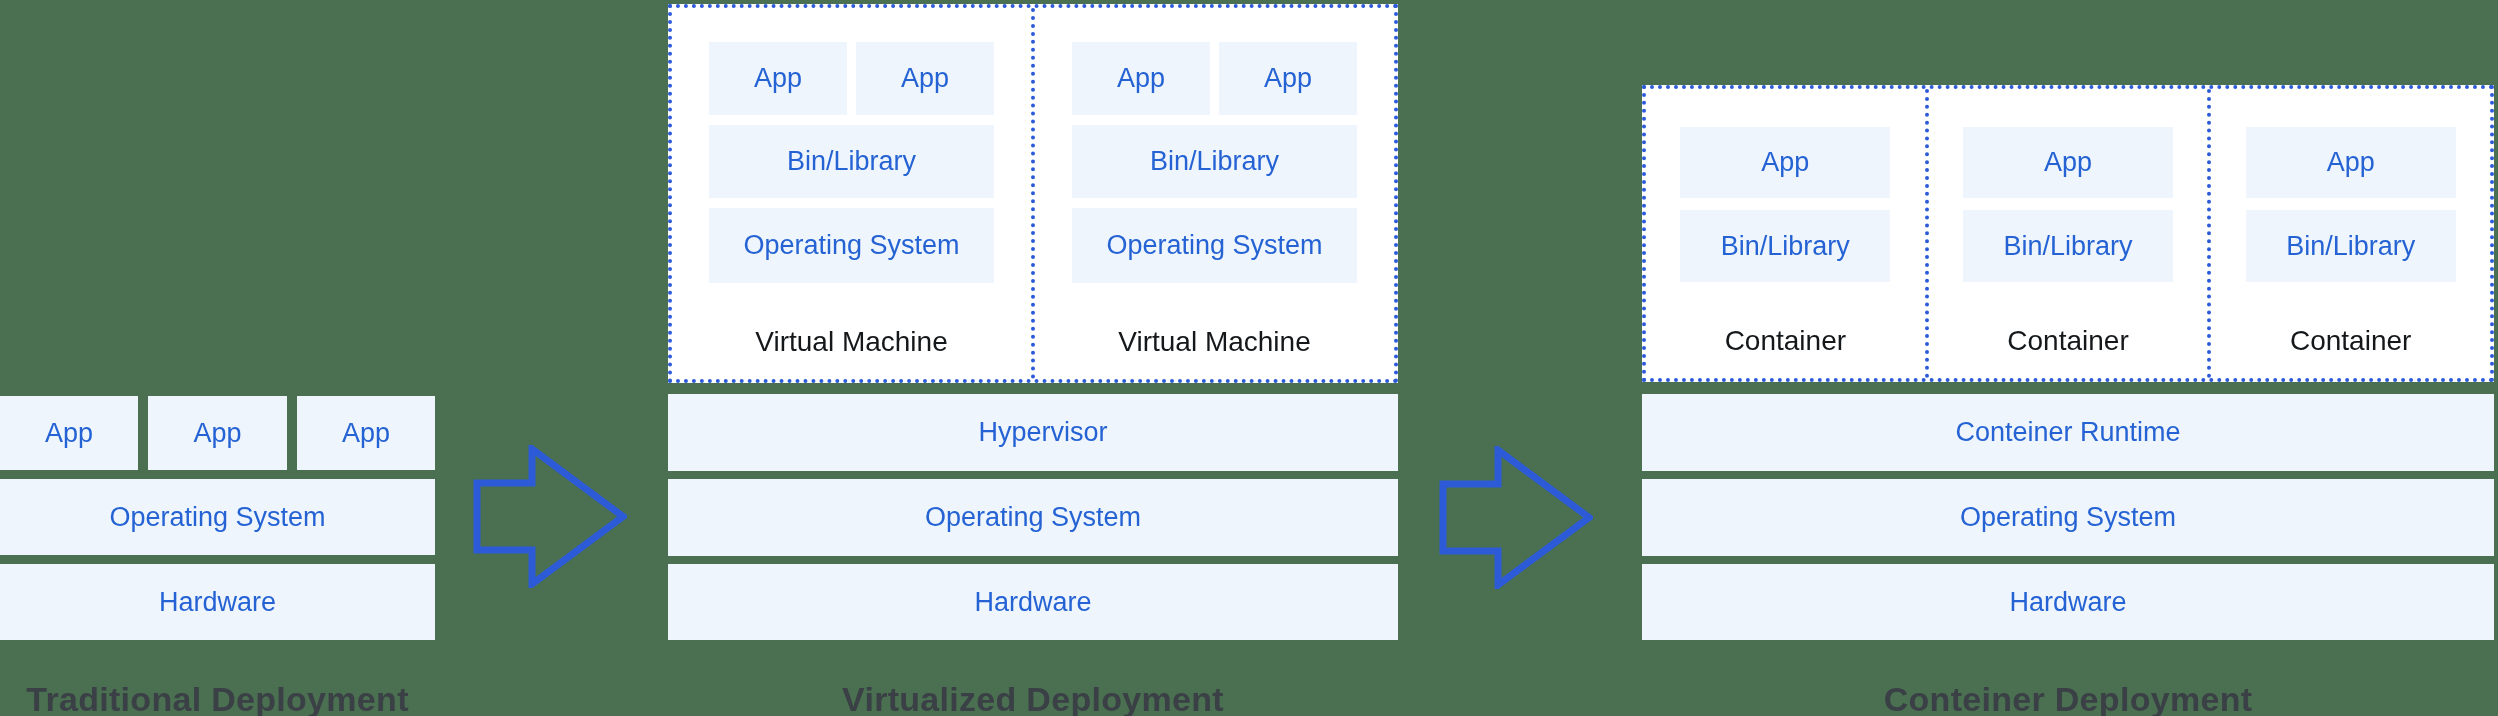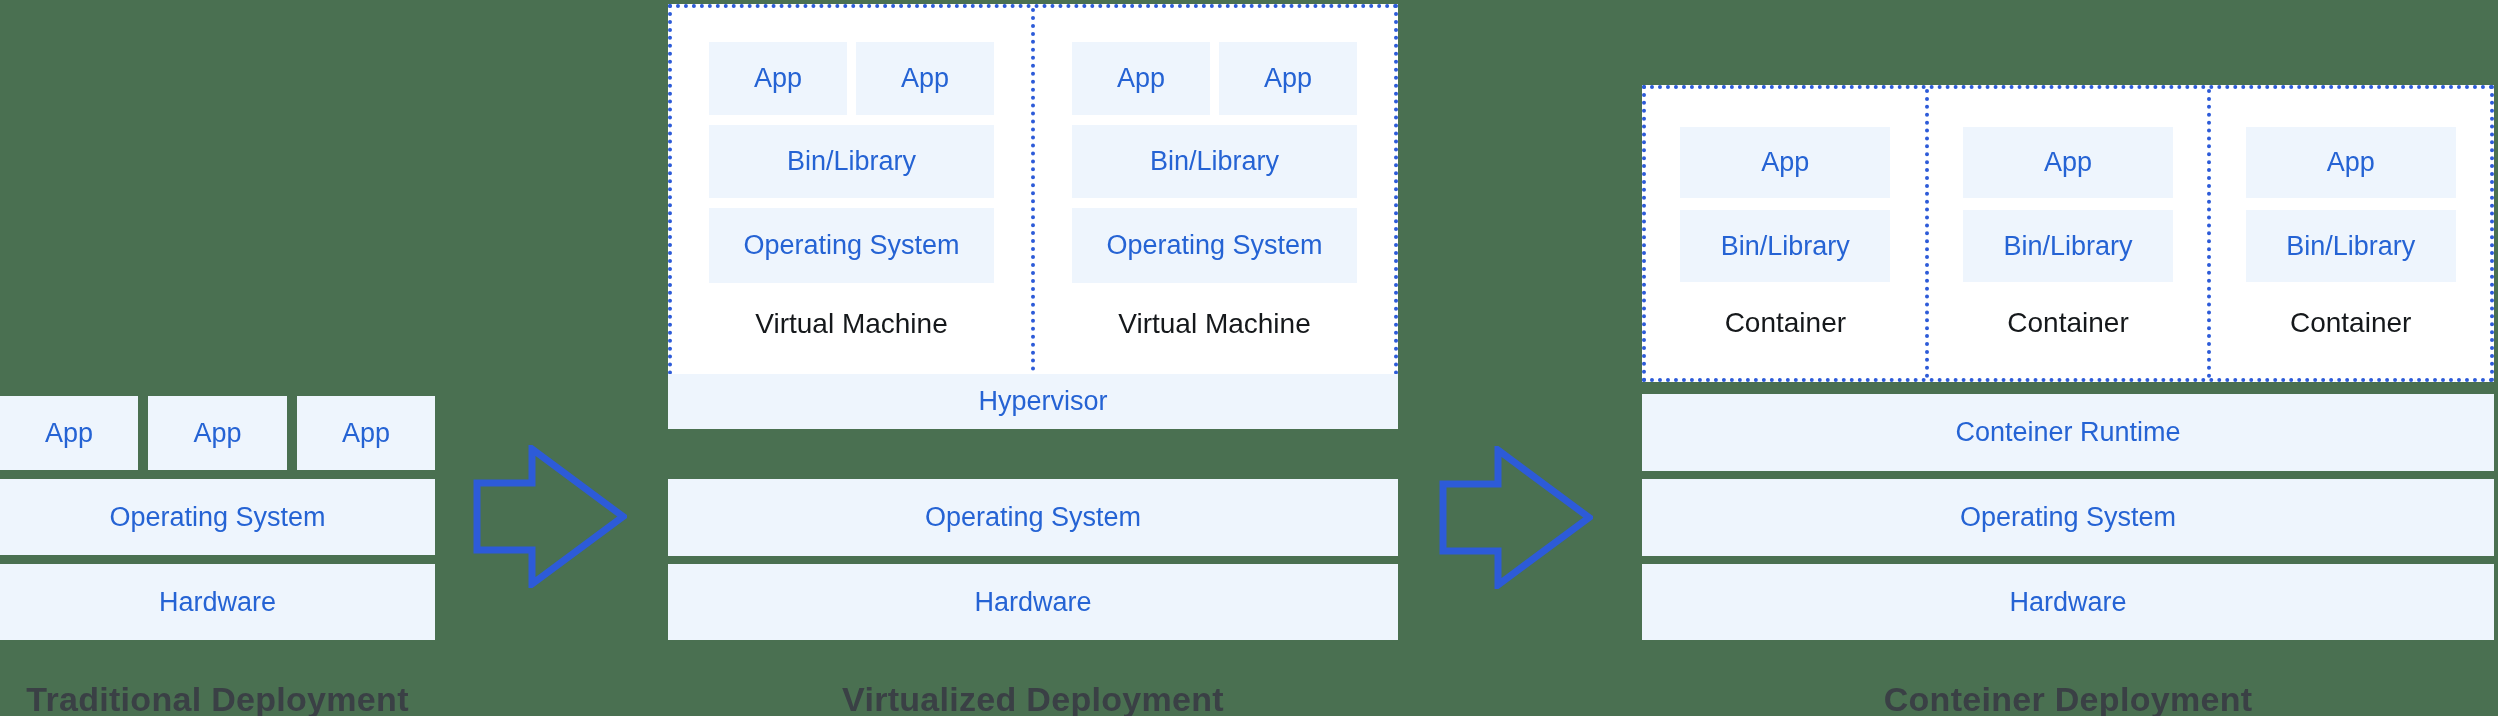--- a/index.html
+++ b/index.html
@@ -42,21 +42,21 @@
   .cell + .cell{border-left:4px dotted var(--blue);}
   .vm-cell{padding-top:34px;}
   .ct-cell{padding-top:38px;}
   .vm-apps{display:flex;gap:9px;}
   .vm-app{width:138px;height:73px;}
   .vm-wide{width:285px;height:73px;margin-top:10px;}
   .vm-os{height:75px;}
   .ct-app{width:210px;height:71px;}
   .ct-bin{width:210px;height:72px;margin-top:12px;}
   .unit-label{
-    margin-top:25px;
+    margin-top:43px;
     font-size:28px;font-weight:500;
     color:var(--label);
   }
   .sec-title{
     position:absolute;top:680px;margin:0;
     text-align:center;
     font-size:34px;font-weight:700;
     color:var(--title);
     letter-spacing:.3px;
   }
@@ -99,21 +99,21 @@
         <div class="vm-apps">
           <div class="fill-box vm-app">App</div>
           <div class="fill-box vm-app">App</div>
         </div>
         <div class="fill-box vm-wide">Bin/Library</div>
         <div class="fill-box vm-wide vm-os">Operating System</div>
         <div class="unit-label">Virtual Machine</div>
       </div>
     </div>
 
-    <div class="fill-box abs" style="left:668px;top:374px;width:730px;height:55px;padding-left:20px;">Hypervisor</div>
+    <div class="fill-box abs" style="left:668px;top:394px;width:730px;height:77px;padding-left:20px;">Hypervisor</div>
     <div class="fill-box abs" style="left:668px;top:479px;width:730px;height:77px;">Operating System</div>
     <div class="fill-box abs" style="left:668px;top:564px;width:730px;height:76px;">Hardware</div>
 
     <h2 class="sec-title" style="left:668px;width:730px;">Virtualized Deployment</h2>
   </div>
 
   <svg class="arrow-svg" style="left:1439px;top:446px;" width="154" height="143" viewBox="0 0 154 143" aria-hidden="true">
     <polygon points="4,38 59,38 59,4 150,71.5 59,139 59,105 4,105" fill="none" stroke="#2d5bd8" stroke-width="7" stroke-linejoin="miter"></polygon>
   </svg>
 

